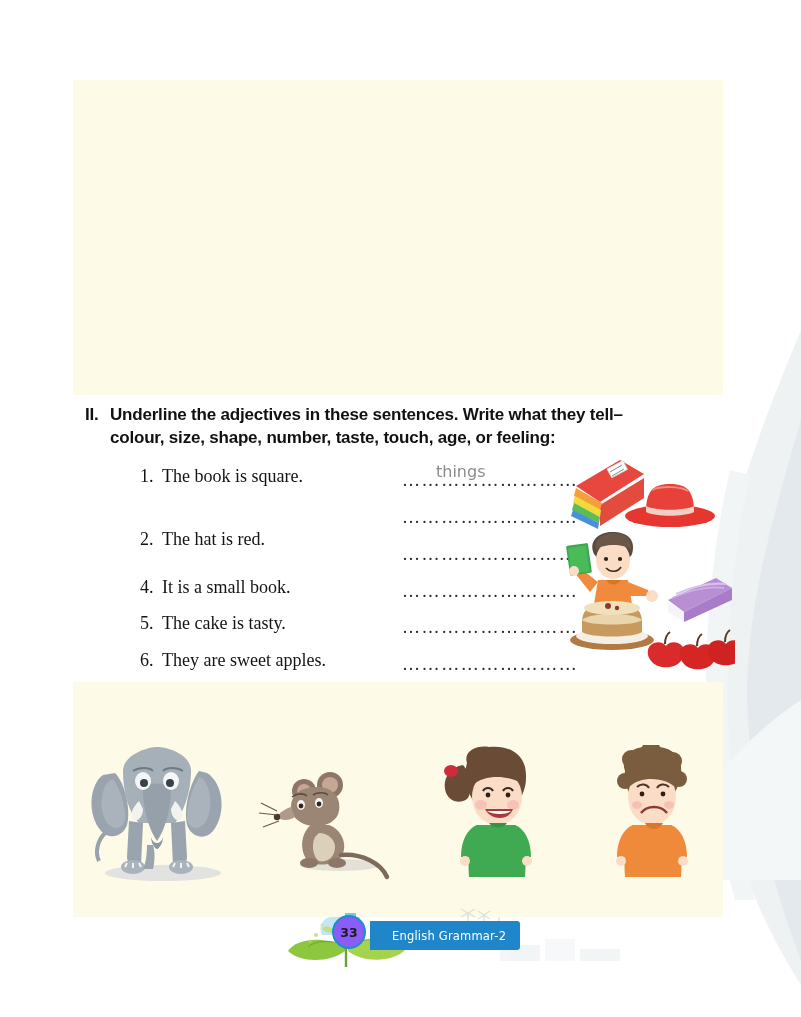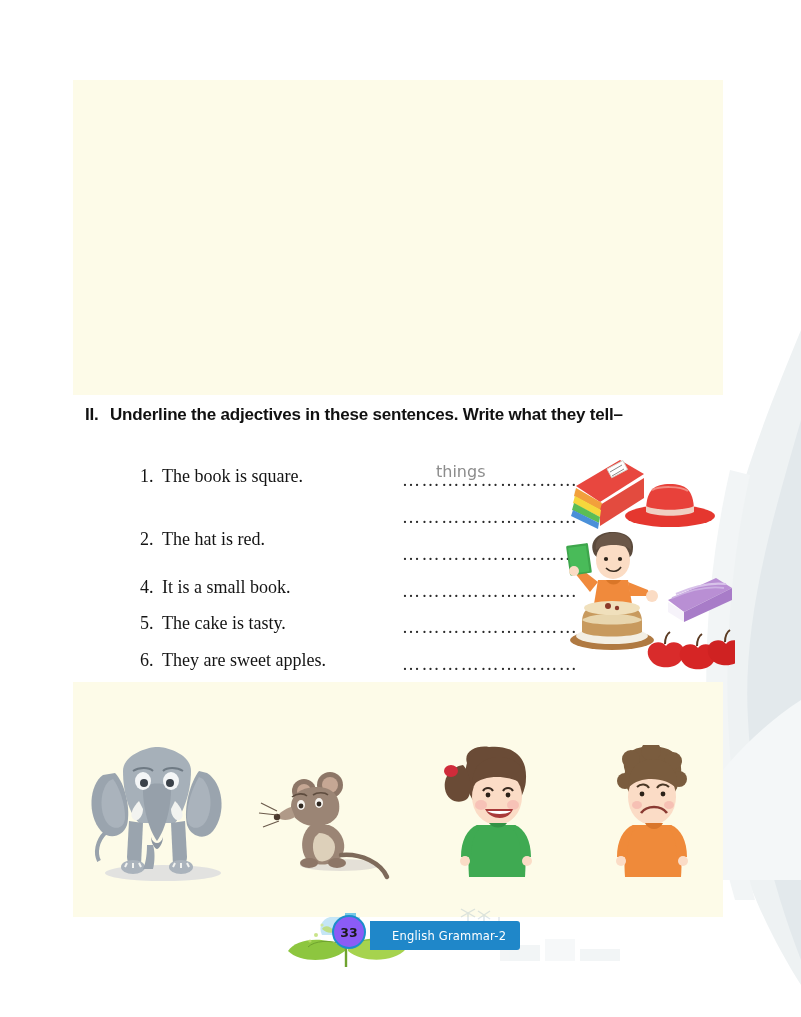--- a/index.html
+++ b/index.html
@@ -218,20 +218,21 @@
   <div class="rule-line" style="top:336px;">
     <span class="o-bullet">○</span><span class="rule-text">Adjectives tell us how things feel to touch.</span>
     <span class="for-example">For example,</span>
   </div>
   <div class="ex-row" style="left:100px; top:367px;">
     <span class="ex-item" style="width:145px;"><span class="diamond">◆</span><span class="adj">cold</span> <span>water</span></span><span class="ex-item" style="width:130px;"><span class="diamond">◆</span><span class="adj">soft</span> <span>wool</span></span><span class="ex-item" style="width:130px;"><span class="diamond">◆</span><span class="adj">hard</span> <span>rock</span></span><span class="ex-item"><span class="diamond">◆</span><span class="adj">hot</span> <span>cup of tea</span></span>
   </div>
 
   <div class="ex-head" id="ex-num">II.</div>
   <div class="ex-head" id="ex-l1">Underline the adjectives in these sentences. Write what they tell–</div>
+  <div class="ex-head" id="ex-l2">colour, size, shape, number, taste, touch, age, or feeling:</div>
 
   <div class="q-row" style="left:140px; top:466px;"><span class="q-num">1.</span><span>The book is square.</span></div>
   <div class="dots" style="left:402px; top:470px;">………………………</div>
   <div class="handwritten" style="left:436px; top:462px;">things</div>
 
   <div class="q-row" style="left:140px; top:529px;"><span class="q-num">2.</span><span>The hat is red.</span></div>
   <div class="dots" style="left:402px; top:507px;">………………………</div>
 
   <div class="dots" style="left:402px; top:544px;">………………………</div>
 

